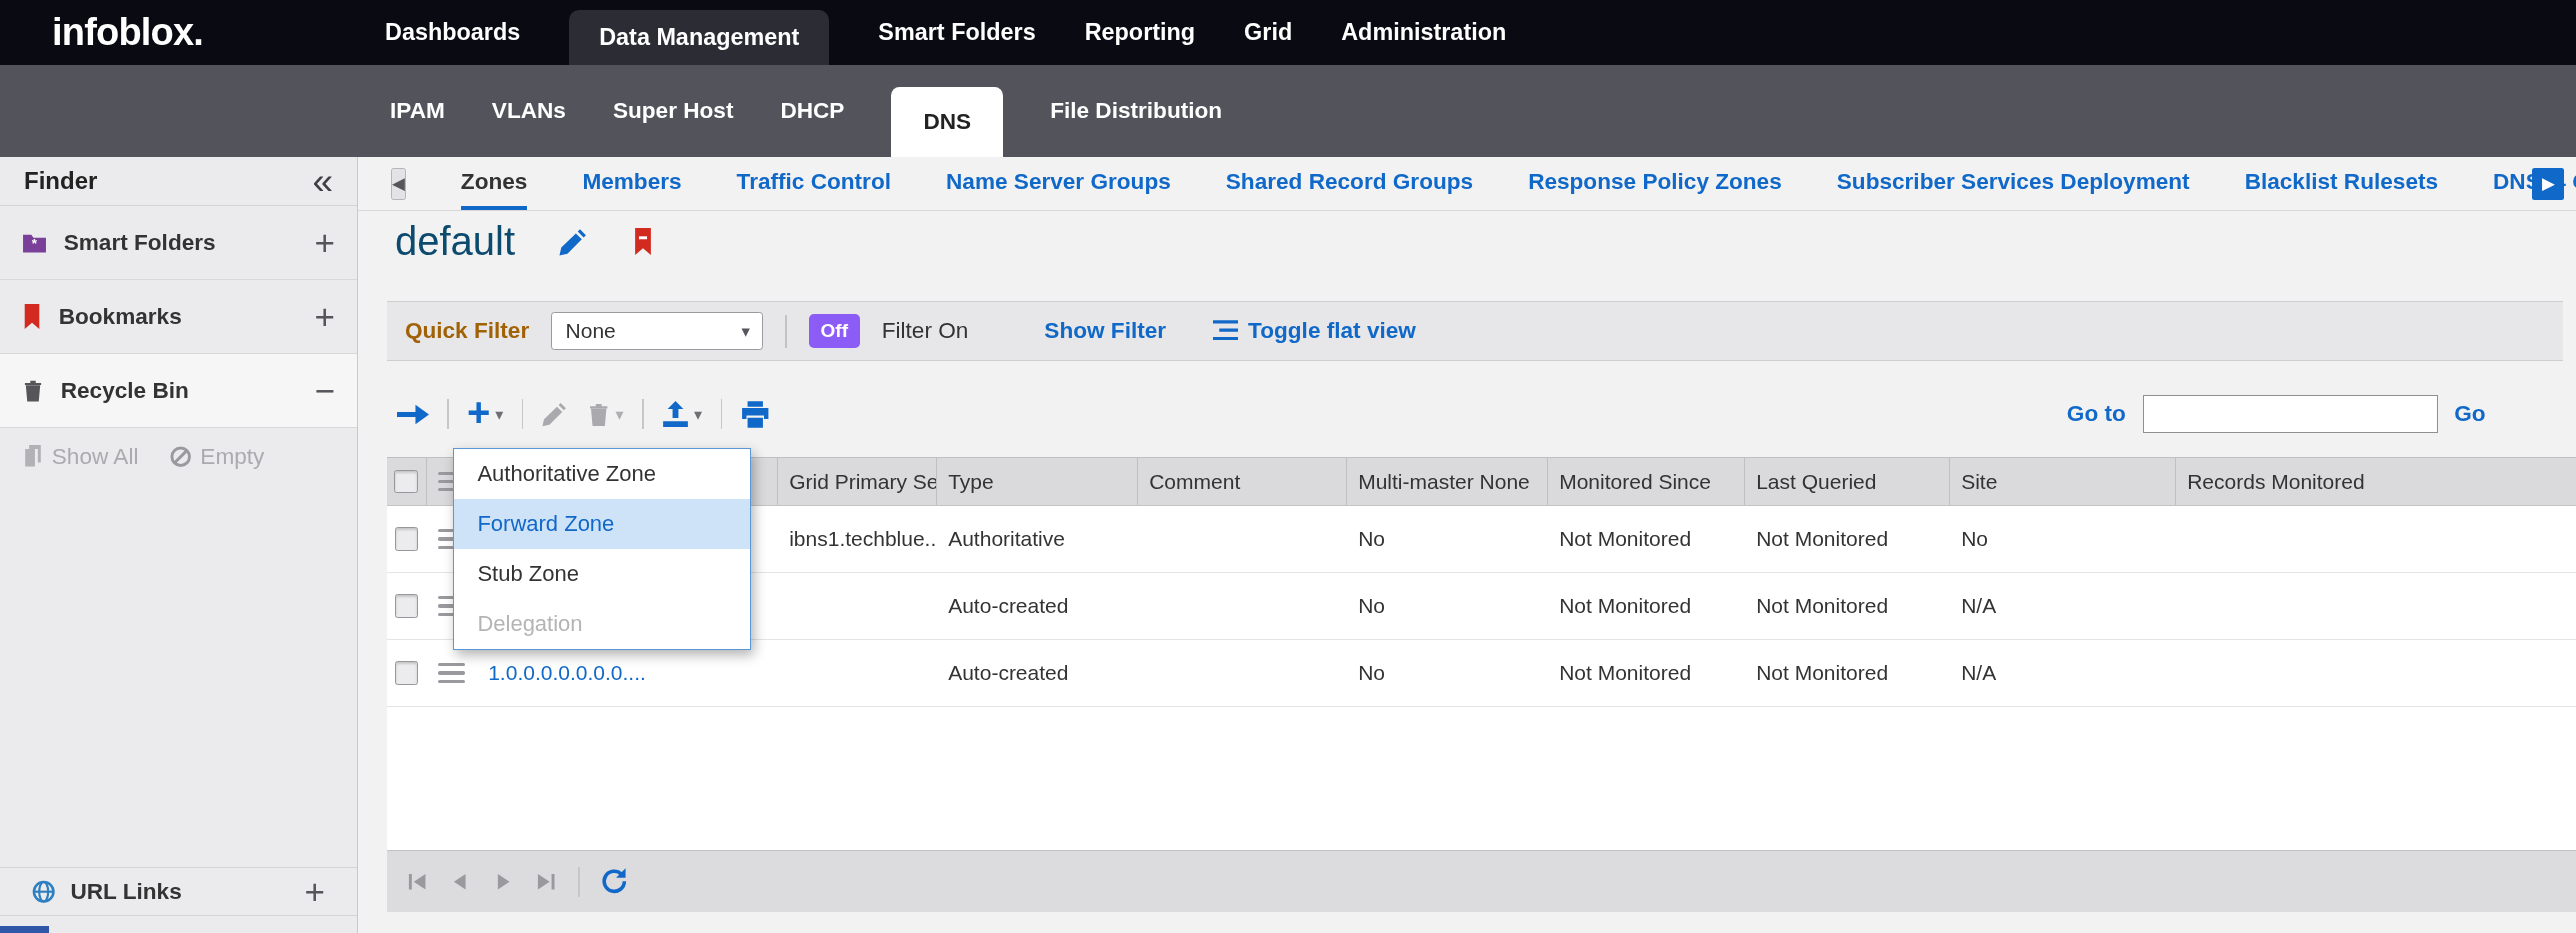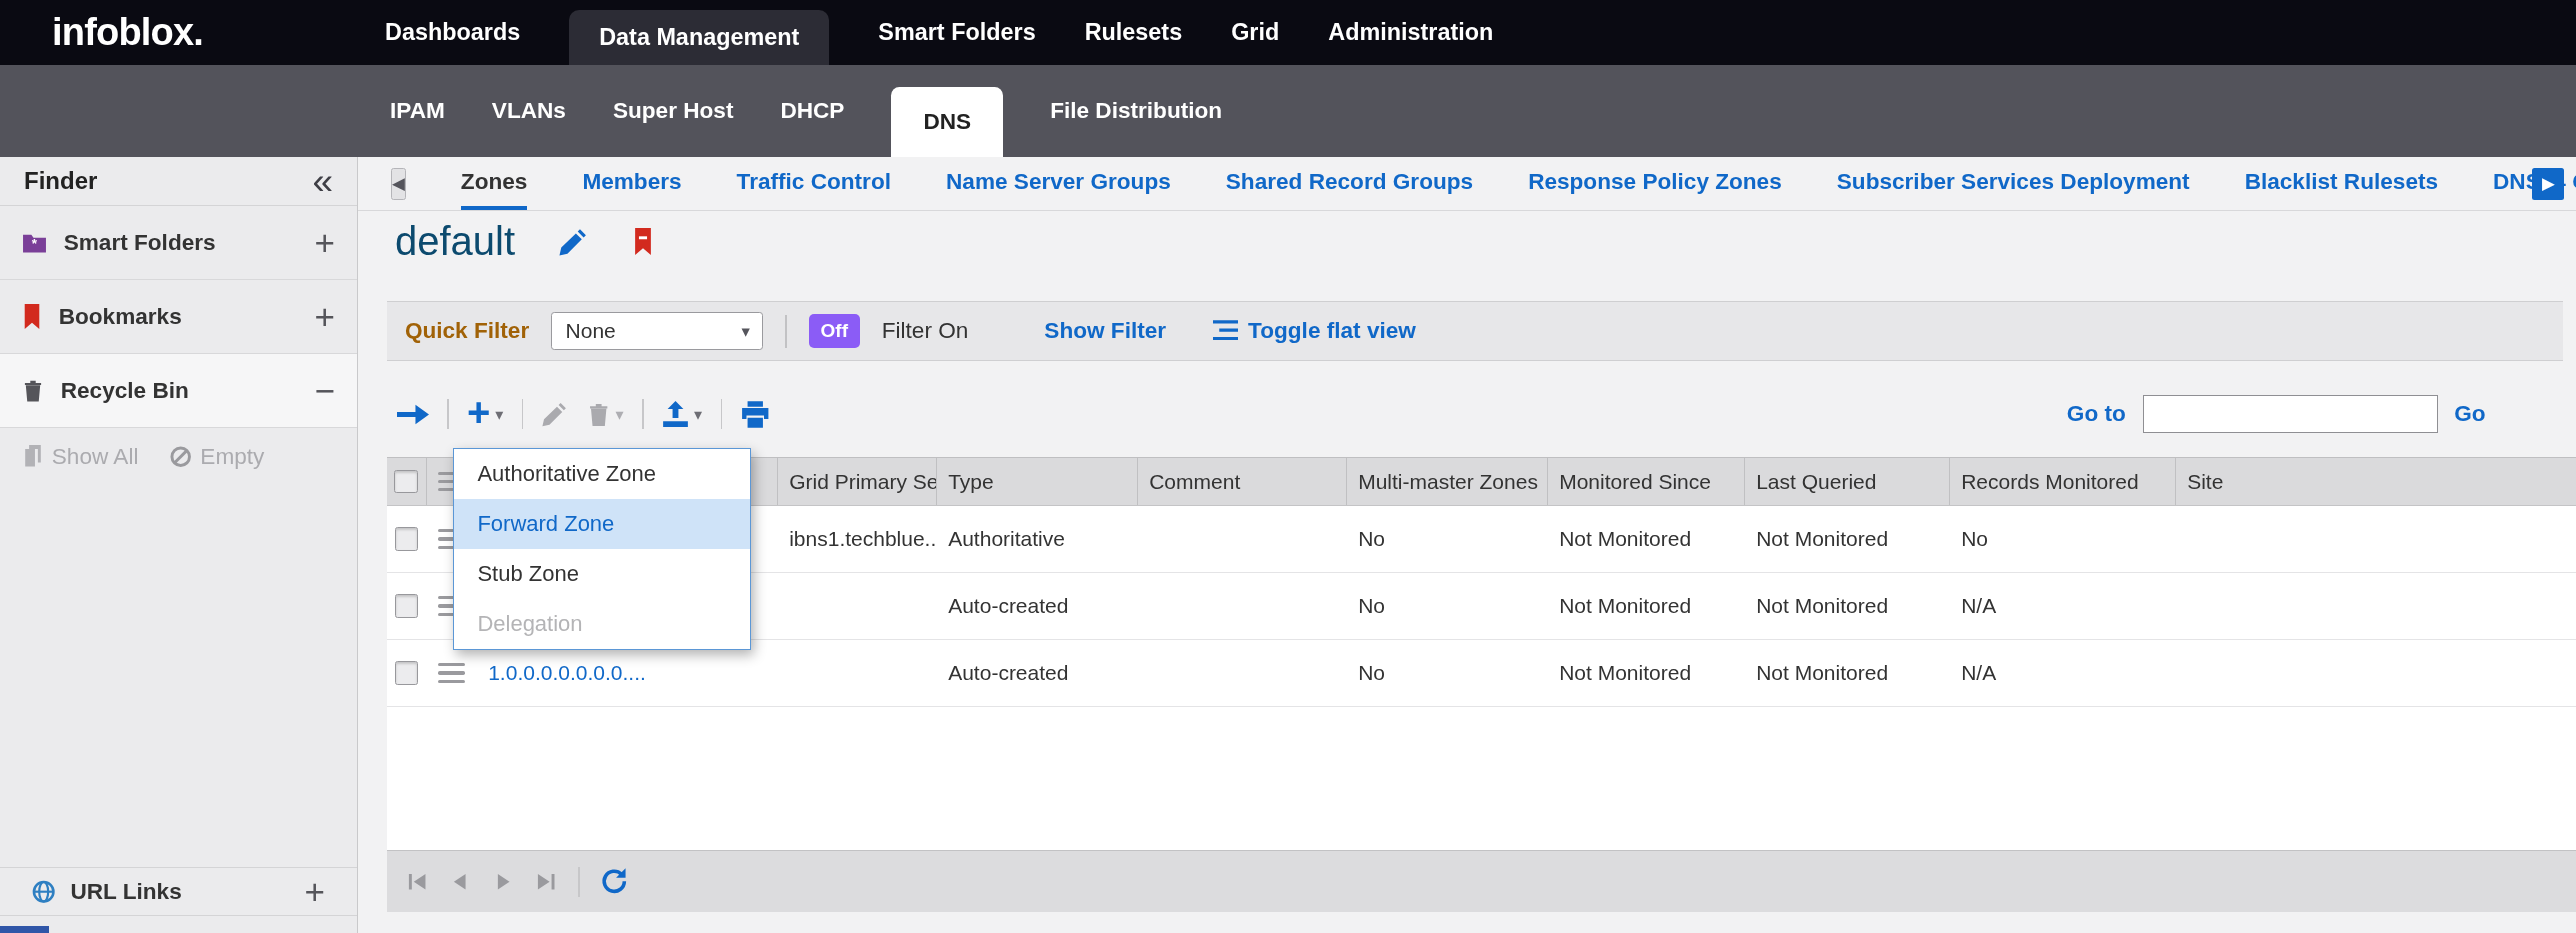--- a/index.html
+++ b/index.html
@@ -103,21 +103,21 @@
 <body>
 
 <div class="screen">
 
   <header class="topbar">
     <div class="logo">infoblox.</div>
     <nav class="topnav">
       <div class="topnav-item">Dashboards</div>
       <div class="topnav-item active">Data Management</div>
       <div class="topnav-item">Smart Folders</div>
-      <div class="topnav-item">Rulesets</div>
+      <div class="topnav-item">Reporting</div>
       <div class="topnav-item">Grid</div>
       <div class="topnav-item">Administration</div>
     </nav>
   </header>
 
   <div class="subbar">
     <nav class="subnav">
       <div class="subnav-item">IPAM</div>
       <div class="subnav-item">VLANs</div>
       <div class="subnav-item">Super Host</div>
@@ -302,25 +302,25 @@
             <span class="ham">
               <i></i>
               <i></i>
               <i></i>
             </span>
           </div>
         <div class="th">Name</div>
         <div class="th">Grid Primary Se...</div>
         <div class="th">Type</div>
         <div class="th">Comment</div>
-        <div class="th">Multi-master Zones</div>
+        <div class="th">Multi-master None</div>
         <div class="th">Monitored Since</div>
         <div class="th">Last Queried</div>
+        <div class="th">Site</div>
         <div class="th">Records Monitored</div>
-        <div class="th">Site</div>
       </div>
 
       <div class="trow grid-cols">
         <div class="td center">
             <span class="cb"></span>
           </div>
         <div class="td center">
             <span class="ham">
               <i></i>
               <i></i>

